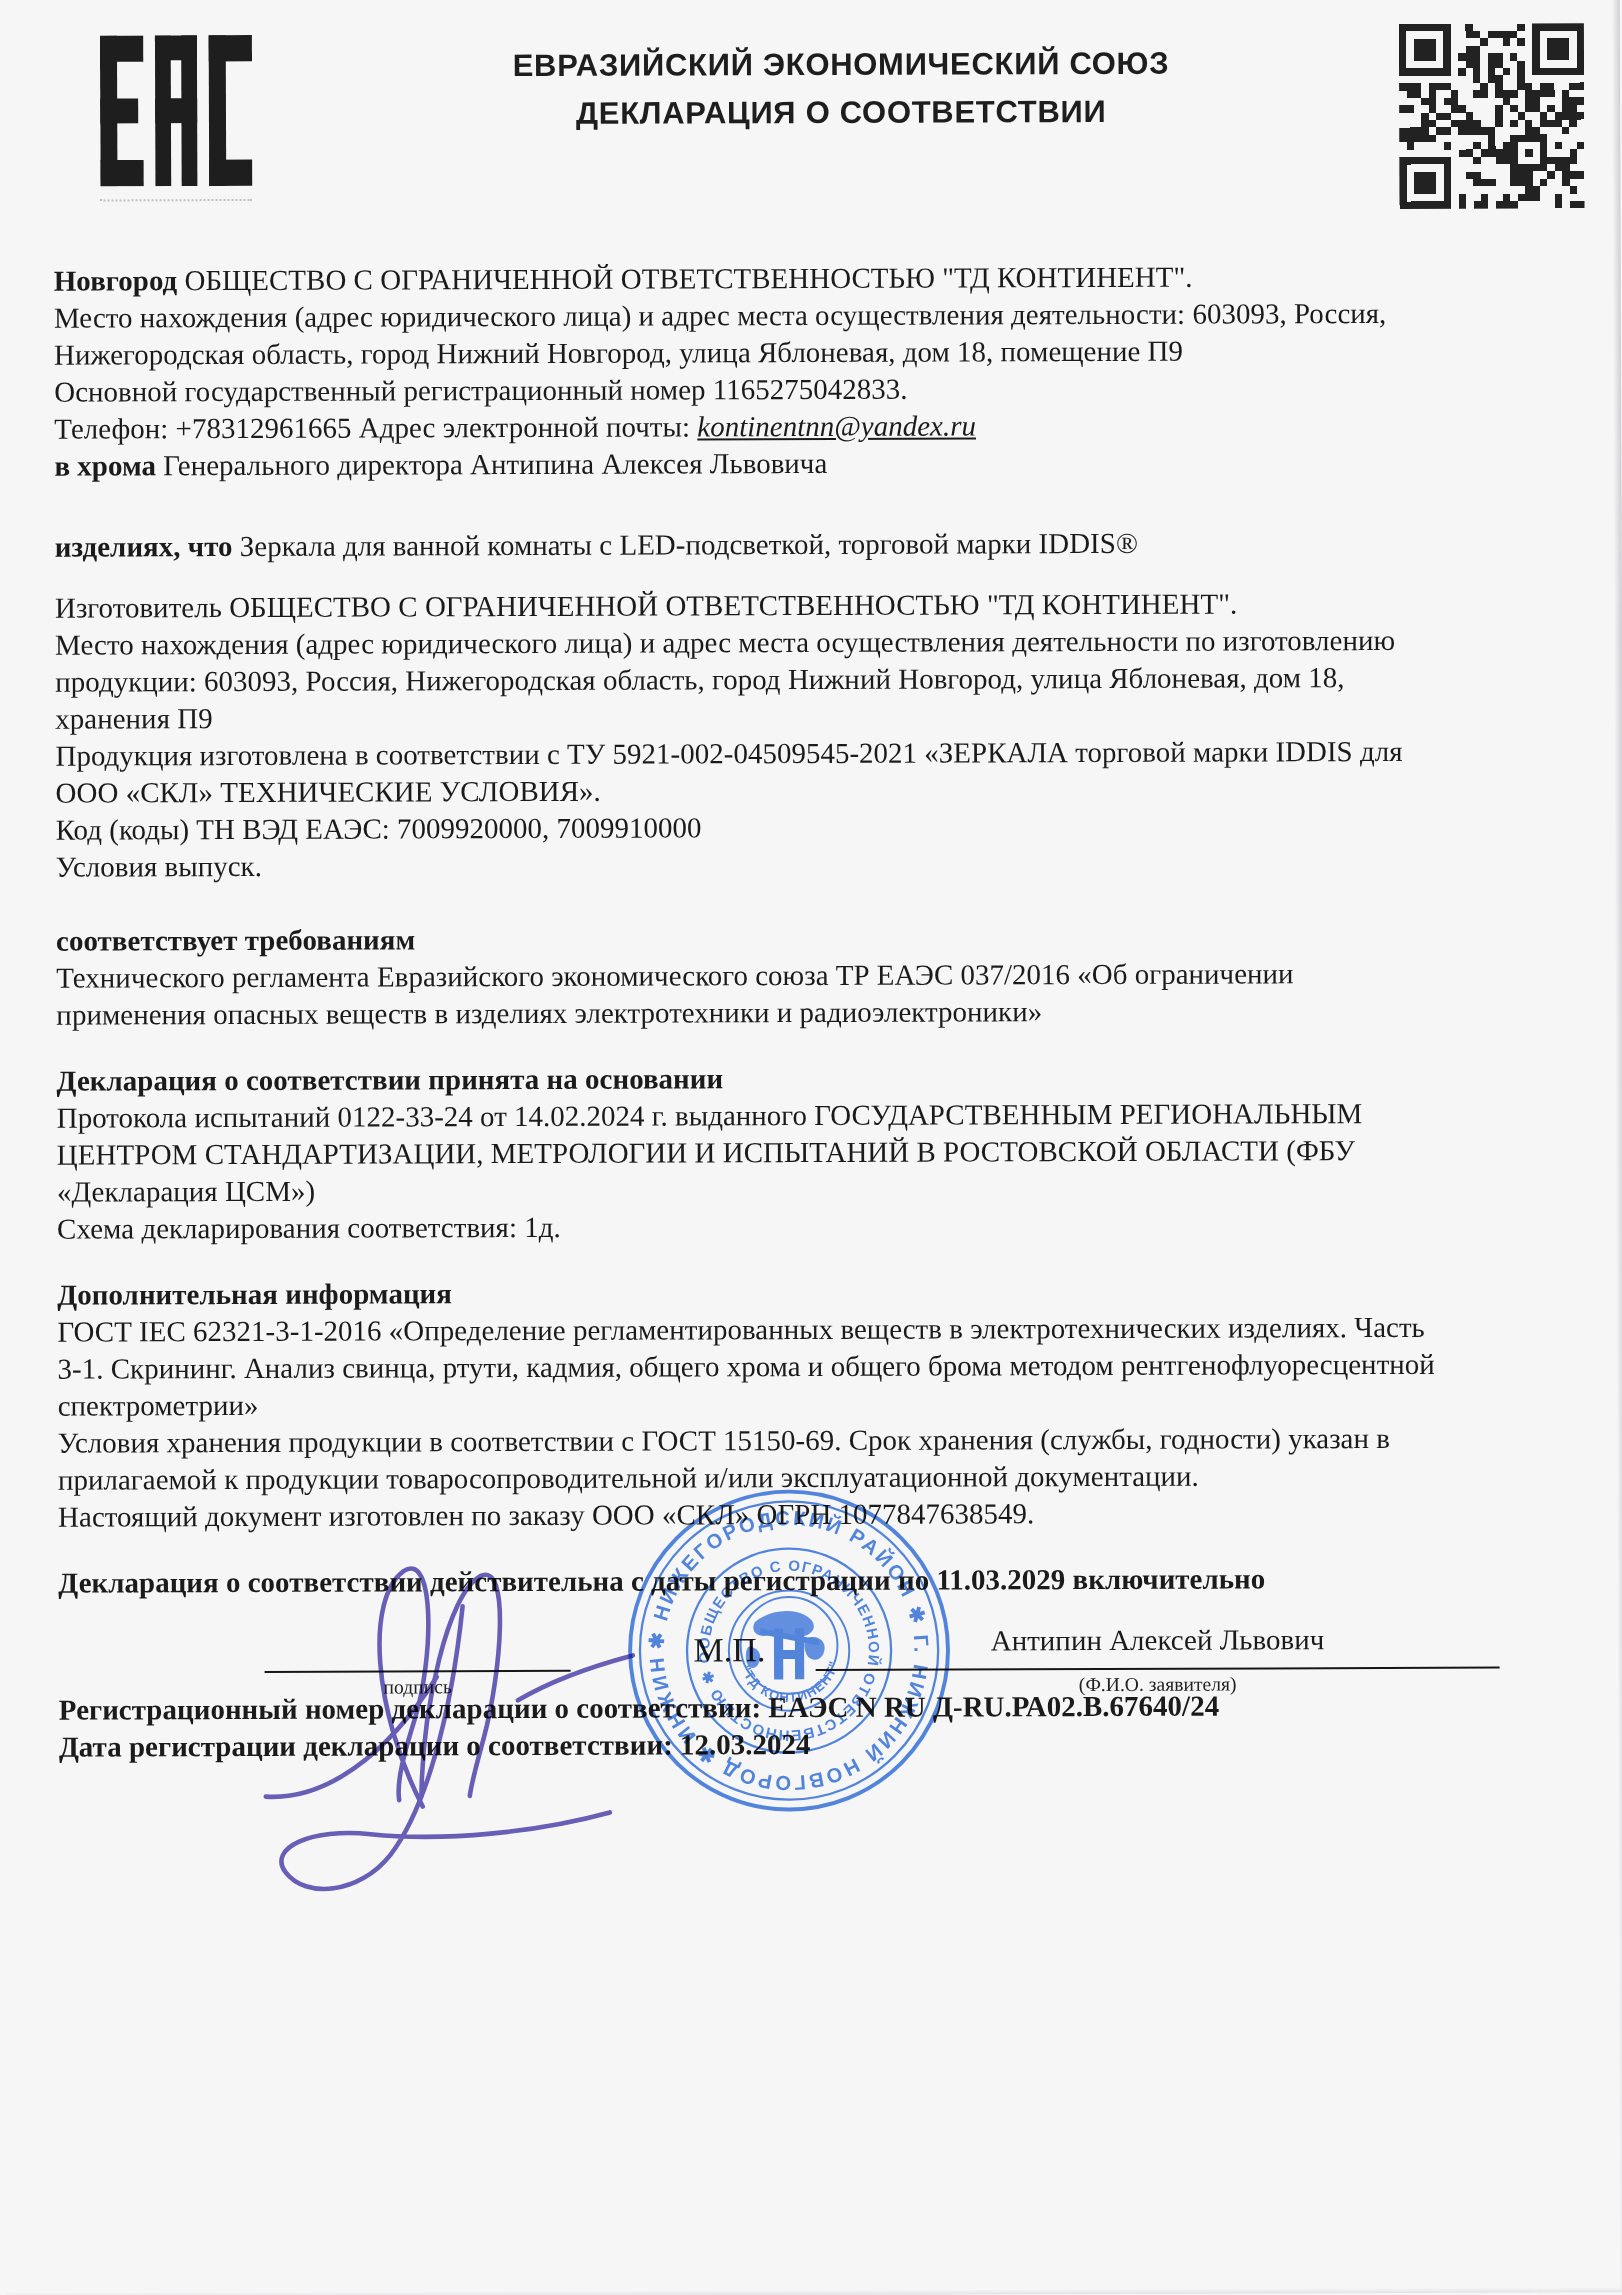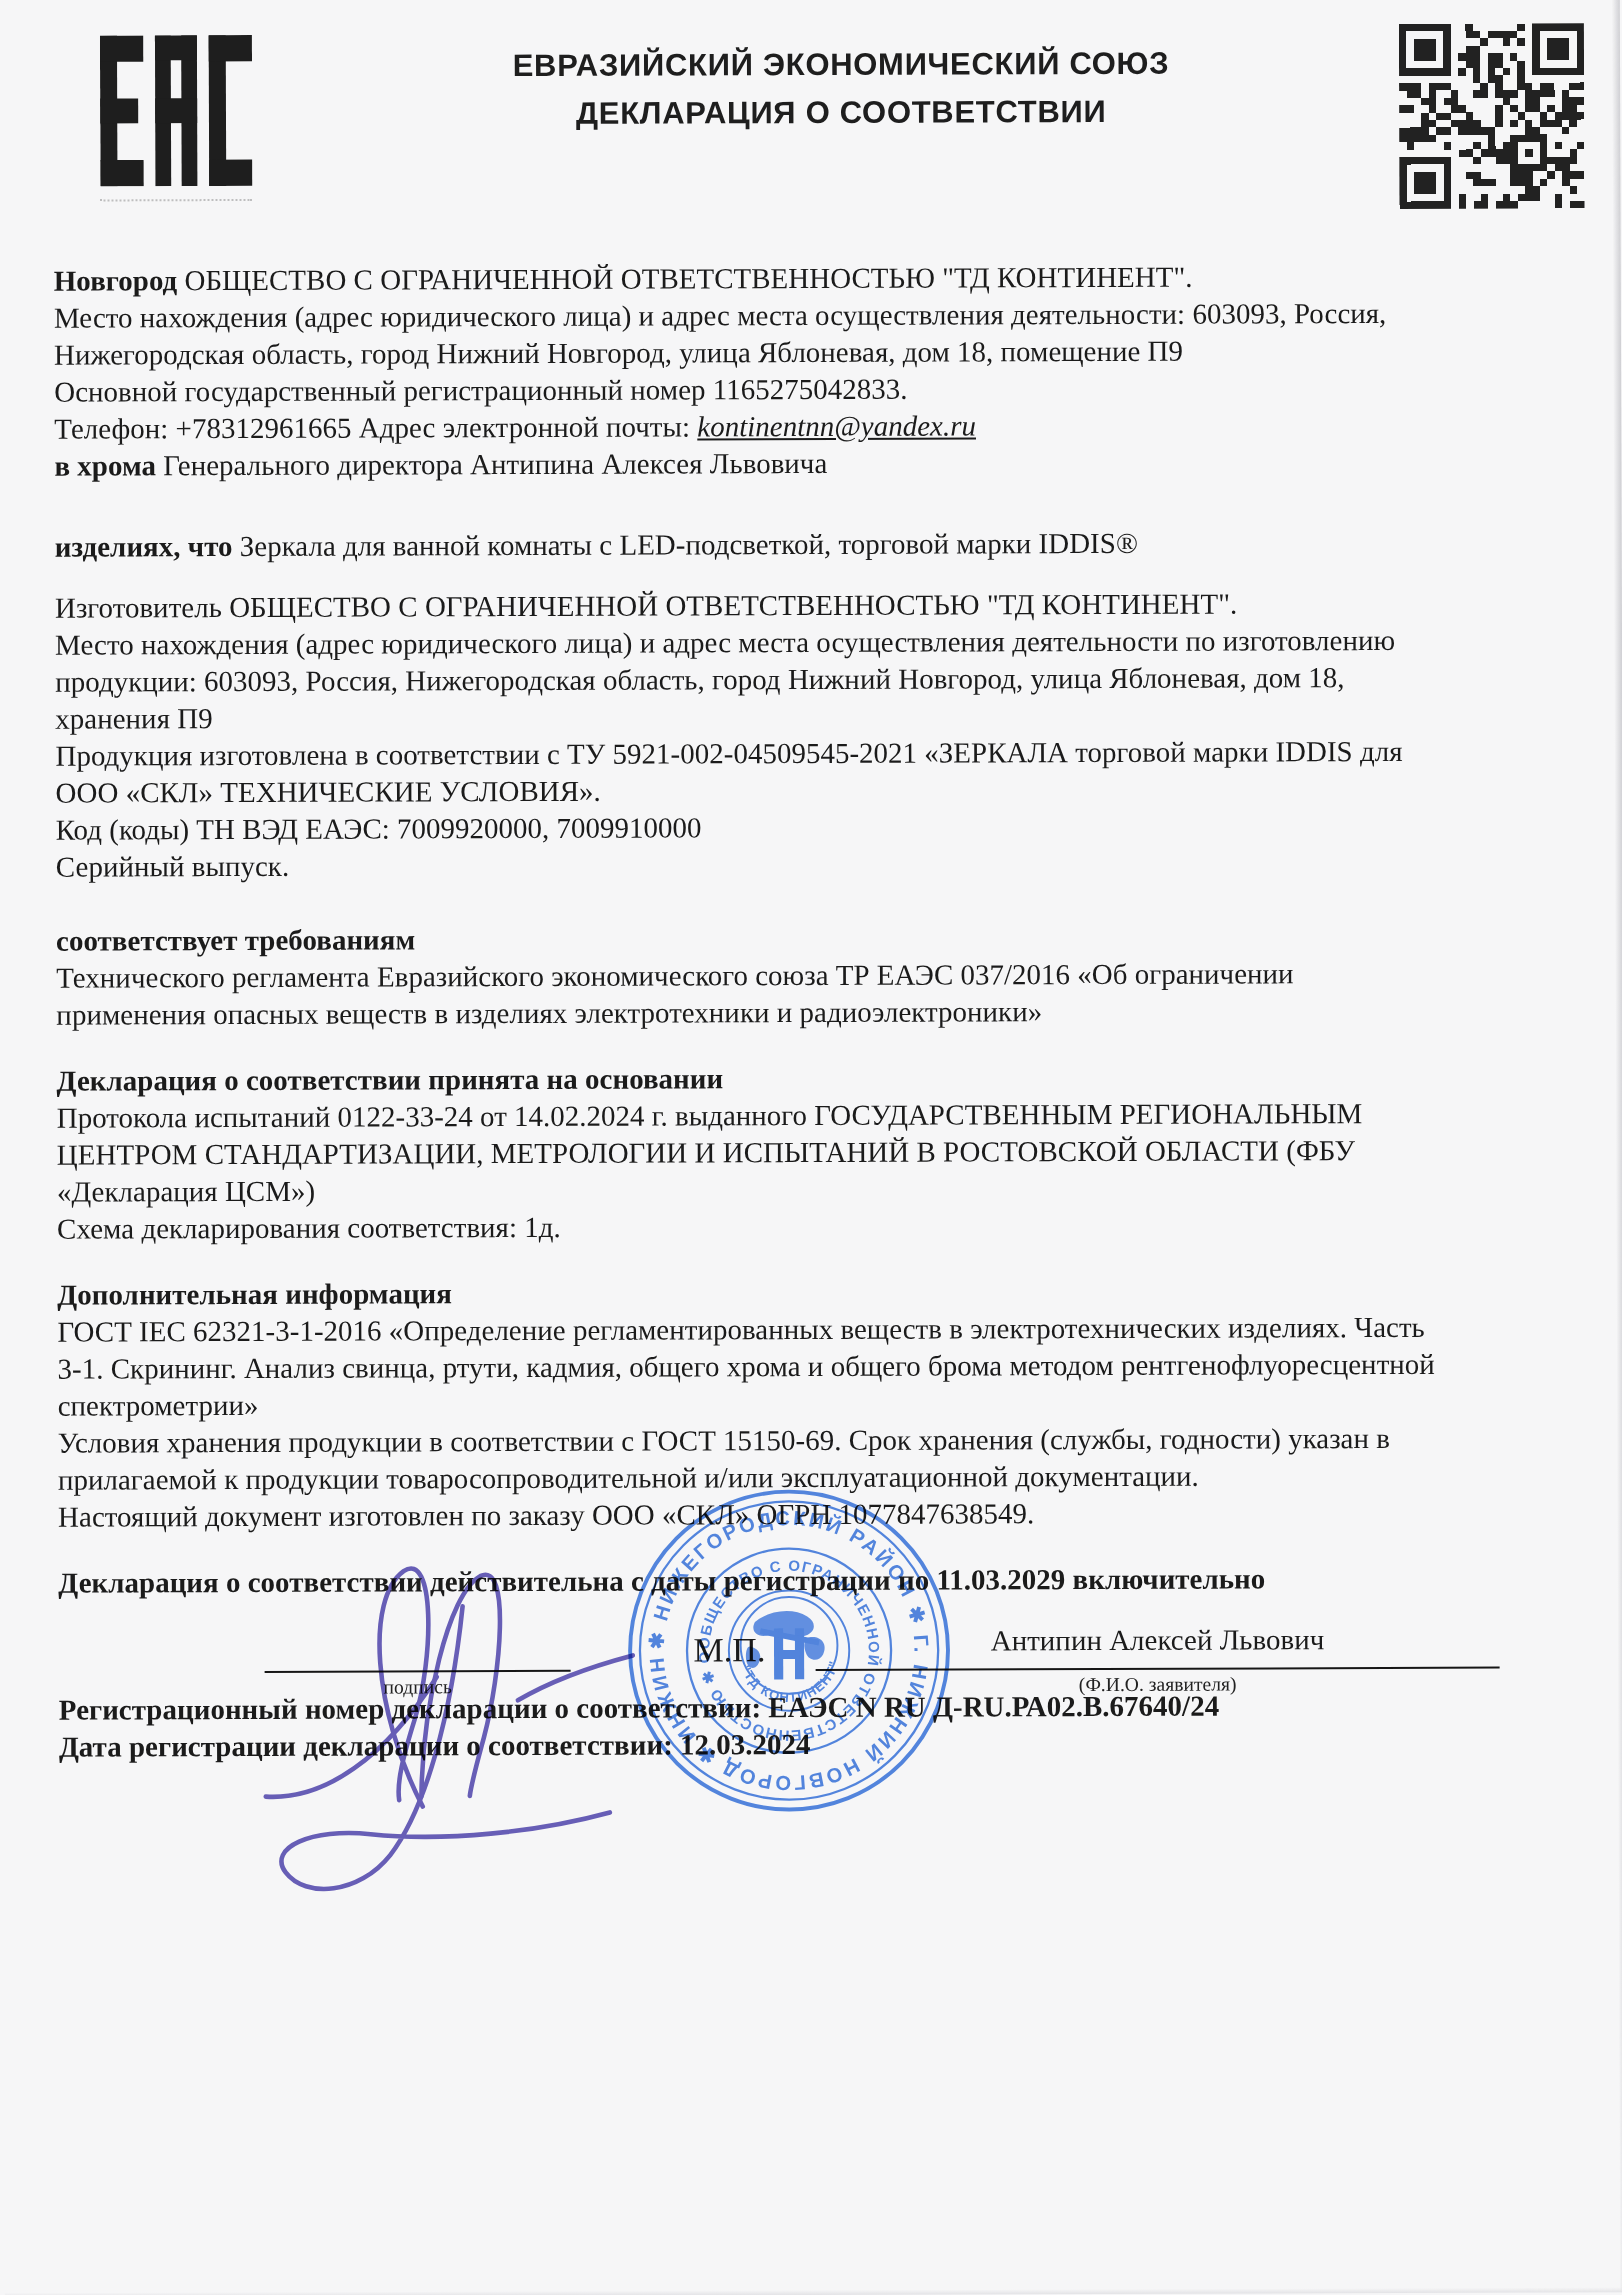--- a/index.html
+++ b/index.html
@@ -298,21 +298,21 @@
         <div class="doc-line"><span class="seg-b">изделиях, что</span><span> Зеркала для ванной комнаты с LED-подсветкой, торговой марки IDDIS®</span></div>
       </div>
       <div class="doc-section">
         <div class="doc-line"><span>Изготовитель ОБЩЕСТВО С ОГРАНИЧЕННОЙ ОТВЕТСТВЕННОСТЬЮ "ТД КОНТИНЕНТ".</span></div>
         <div class="doc-line"><span>Место нахождения (адрес юридического лица) и адрес места осуществления деятельности по изготовлению</span></div>
         <div class="doc-line"><span>продукции: 603093, Россия, Нижегородская область, город Нижний Новгород, улица Яблоневая, дом 18,</span></div>
         <div class="doc-line"><span>хранения П9</span></div>
         <div class="doc-line"><span>Продукция изготовлена в соответствии с ТУ 5921-002-04509545-2021 «ЗЕРКАЛА торговой марки IDDIS для</span></div>
         <div class="doc-line"><span>ООО «СКЛ» ТЕХНИЧЕСКИЕ УСЛОВИЯ».</span></div>
         <div class="doc-line"><span>Код (коды) ТН ВЭД ЕАЭС: 7009920000, 7009910000</span></div>
-        <div class="doc-line"><span>Серийный выпуск.</span></div>
+        <div class="doc-line"><span>Условия выпуск.</span></div>
       </div>
       <div class="doc-section">
         <div class="doc-line"><span class="seg-b">соответствует требованиям</span></div>
         <div class="doc-line"><span>Технического регламента Евразийского экономического союза ТР ЕАЭС 037/2016 «Об ограничении</span></div>
         <div class="doc-line"><span>применения опасных веществ в изделиях электротехники и радиоэлектроники»</span></div>
       </div>
       <div class="doc-section">
         <div class="doc-line"><span class="seg-b">Декларация о соответствии принята на основании</span></div>
         <div class="doc-line"><span>Протокола испытаний 0122-33-24 от 14.02.2024 г. выданного ГОСУДАРСТВЕННЫМ РЕГИОНАЛЬНЫМ</span></div>
         <div class="doc-line"><span>ЦЕНТРОМ СТАНДАРТИЗАЦИИ, МЕТРОЛОГИИ И ИСПЫТАНИЙ В РОСТОВСКОЙ ОБЛАСТИ (ФБУ</span></div>

